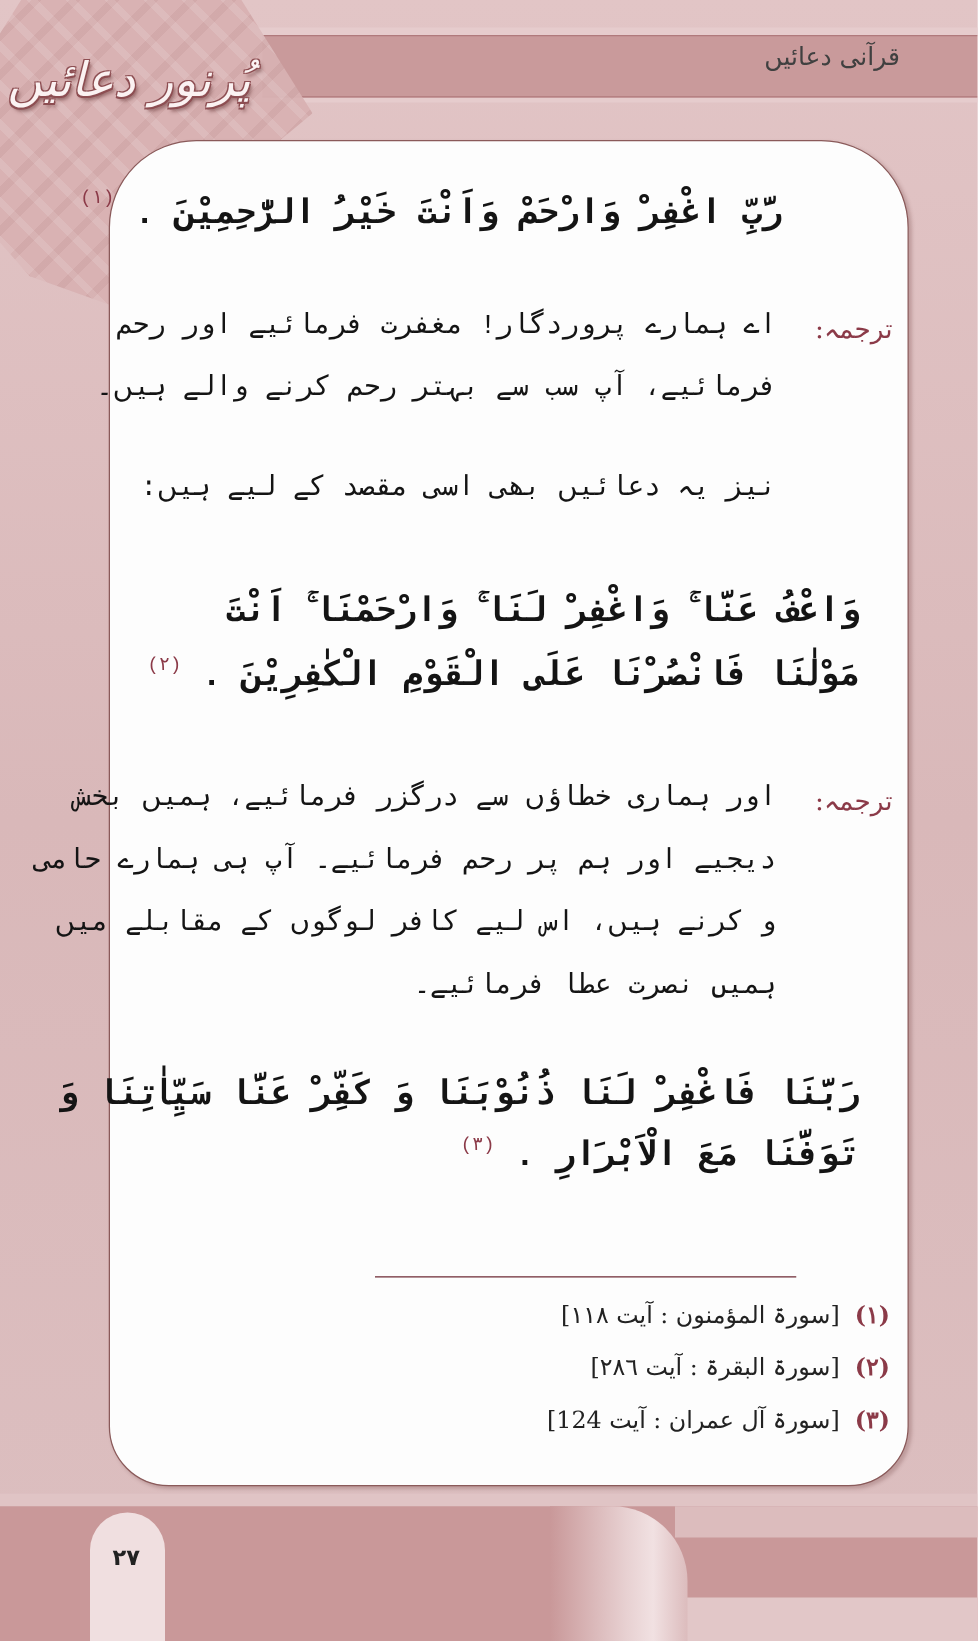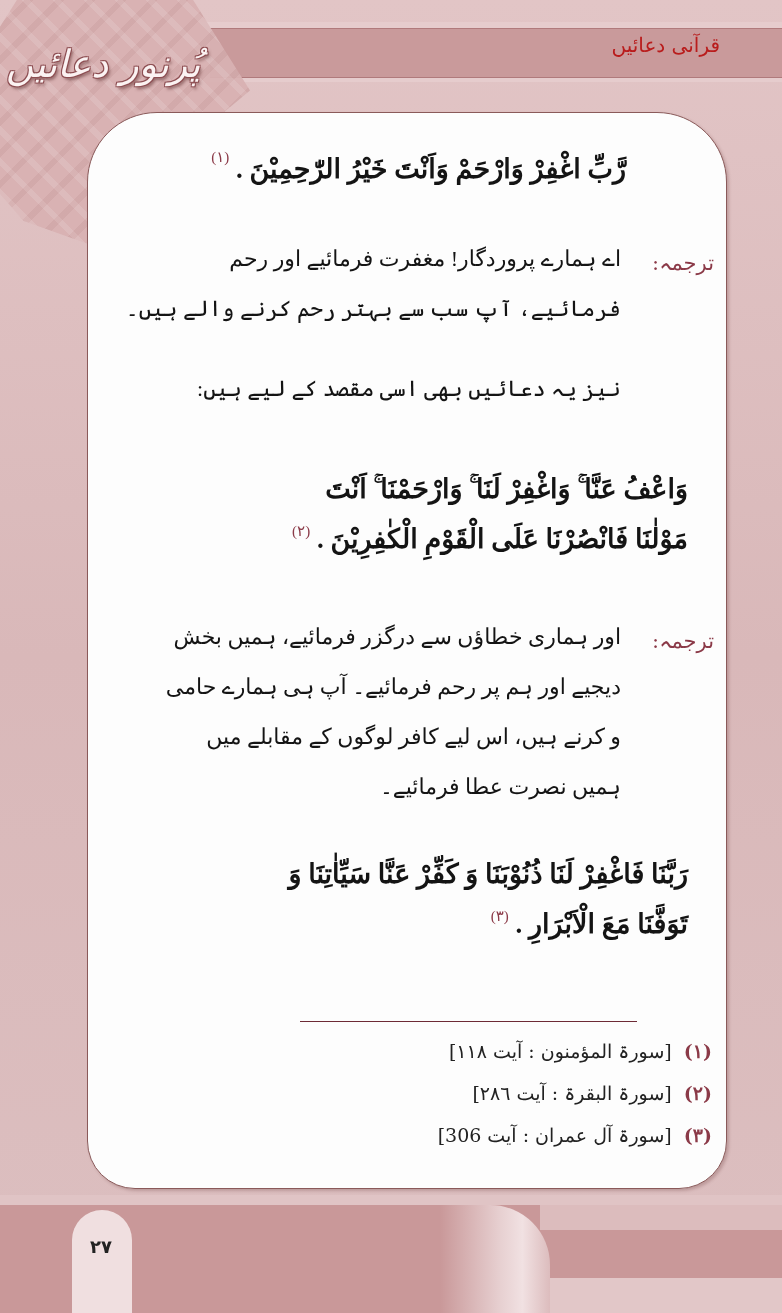--- a/index.html
+++ b/index.html
@@ -26,39 +26,39 @@
     position: absolute; left: 200px; right: 0; top: 22px; height: 60px;
     background: #e6cccd;
   }
   .header-band {
     position: absolute; left: 210px; right: 0; top: 28px; height: 48px;
     background: #c99a9b;
     border-top: 1px solid #b07a7c; border-bottom: 1px solid #b07a7c;
   }
   .header-title {
     position: absolute; right: 62px; top: 33px;
-    font-family: "DejaVu Serif", serif; font-size: 20px; color: #b91c1c;
+    font-family: "DejaVu Serif", serif; font-size: 20px; color: #404040;
     direction: rtl;
   }
   .book-title {
     position: absolute; left: 6px; top: 42px;
     font-family: "DejaVu Serif", serif; font-size: 38px; font-style: italic;
     color: #fbf2f2; direction: rtl;
     text-shadow: 1px 1px 0 #8d4e52, -1px -1px 0 #8d4e52, 1px -1px 0 #8d4e52, -1px 1px 0 #8d4e52, 2px 3px 3px rgba(80,30,30,0.5);
   }
   
   .card {
     position: absolute; left: 87px; top: 112px; width: 638px; height: 1075px;
     background: #fdfdfd; border: 1.5px solid #8a5a5a;
     border-radius: 70px 70px 48px 48px;
     box-shadow: 2px 2px 3px rgba(100,50,50,0.25);
   }
   .line {
     position: absolute; direction: rtl; white-space: nowrap; color: #141414;
-    font-family: Liberation Serif, serif;
+    font-family: Liberation Mono, monospace;
   }
   .arabic { font-size: 27px; font-weight: bold; }
   .urdu { font-size: 22px; }
   .tarjama-label {
     position: absolute; direction: rtl; color: #8b3a48; 
     font-family: "DejaVu Serif", serif; font-size: 21px;
   }
   .ref-num { color: #8b3a48; font-size: 15px; font-weight: normal; }
   .divider {
     position: absolute; left: 300px; width: 337px; top: 1021px; height: 0;
@@ -147,21 +147,21 @@
 <div class="footnote" style="right:70px; top:1040px;">
   <span class="fn-num">(١)</span>
   <span>[سورۃ المؤمنون : آیت ١١٨]</span>
 </div>
 <div class="footnote" style="right:70px; top:1082px;">
   <span class="fn-num">(٢)</span>
   <span>[سورۃ البقرۃ : آیت ٢٨٦]</span>
 </div>
 <div class="footnote" style="right:70px; top:1124px;">
   <span class="fn-num">(٣)</span>
-  <span>[سورۃ آل عمران : آیت 306]</span>
+  <span>[سورۃ آل عمران : آیت 124]</span>
 </div>
 
 <div class="bottom-light"></div>
 <div class="bottom-band"></div>
 <div class="bottom-right-stripe-1"></div>
 <div class="bottom-right-stripe-2"></div>
 <div class="tab-panel"></div>
 <div class="pill"></div>
 <div class="page-num">٢٧</div>
 

